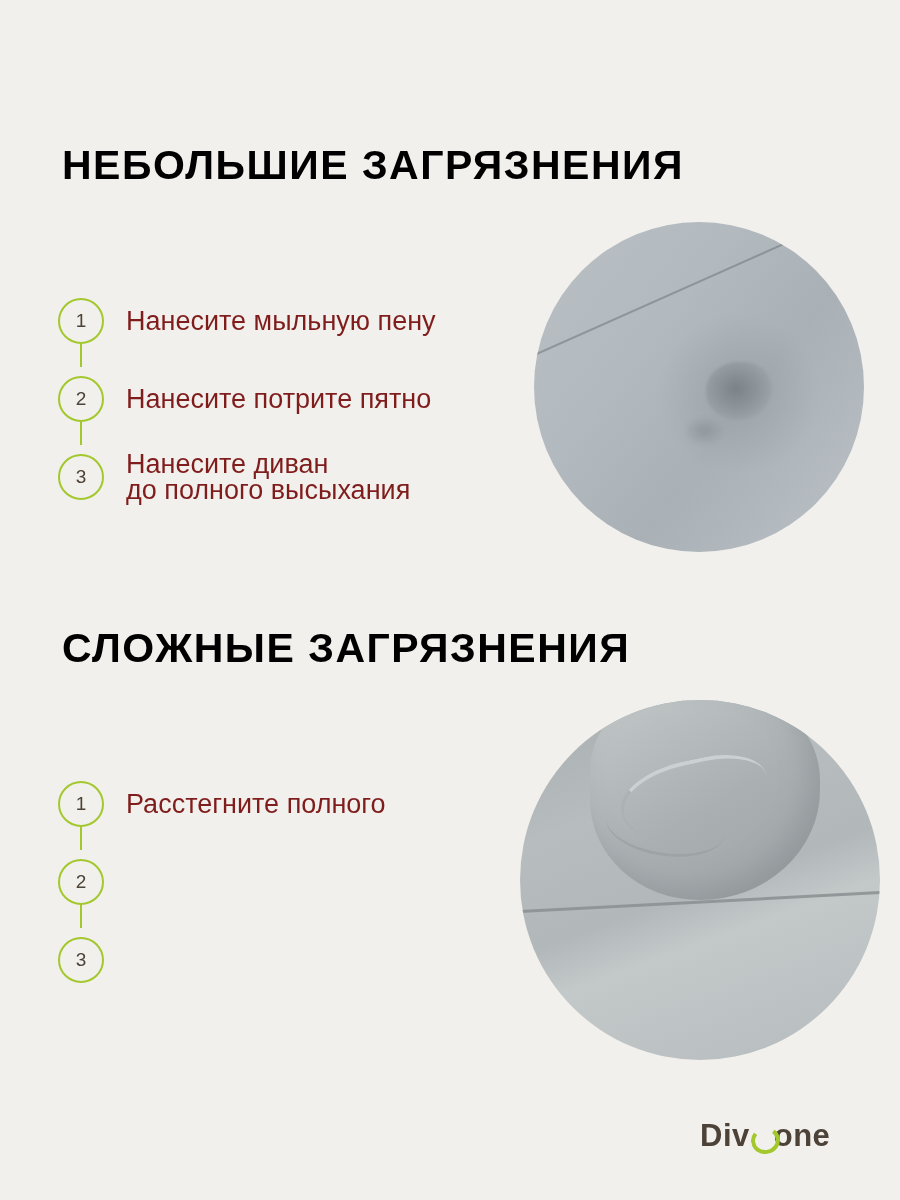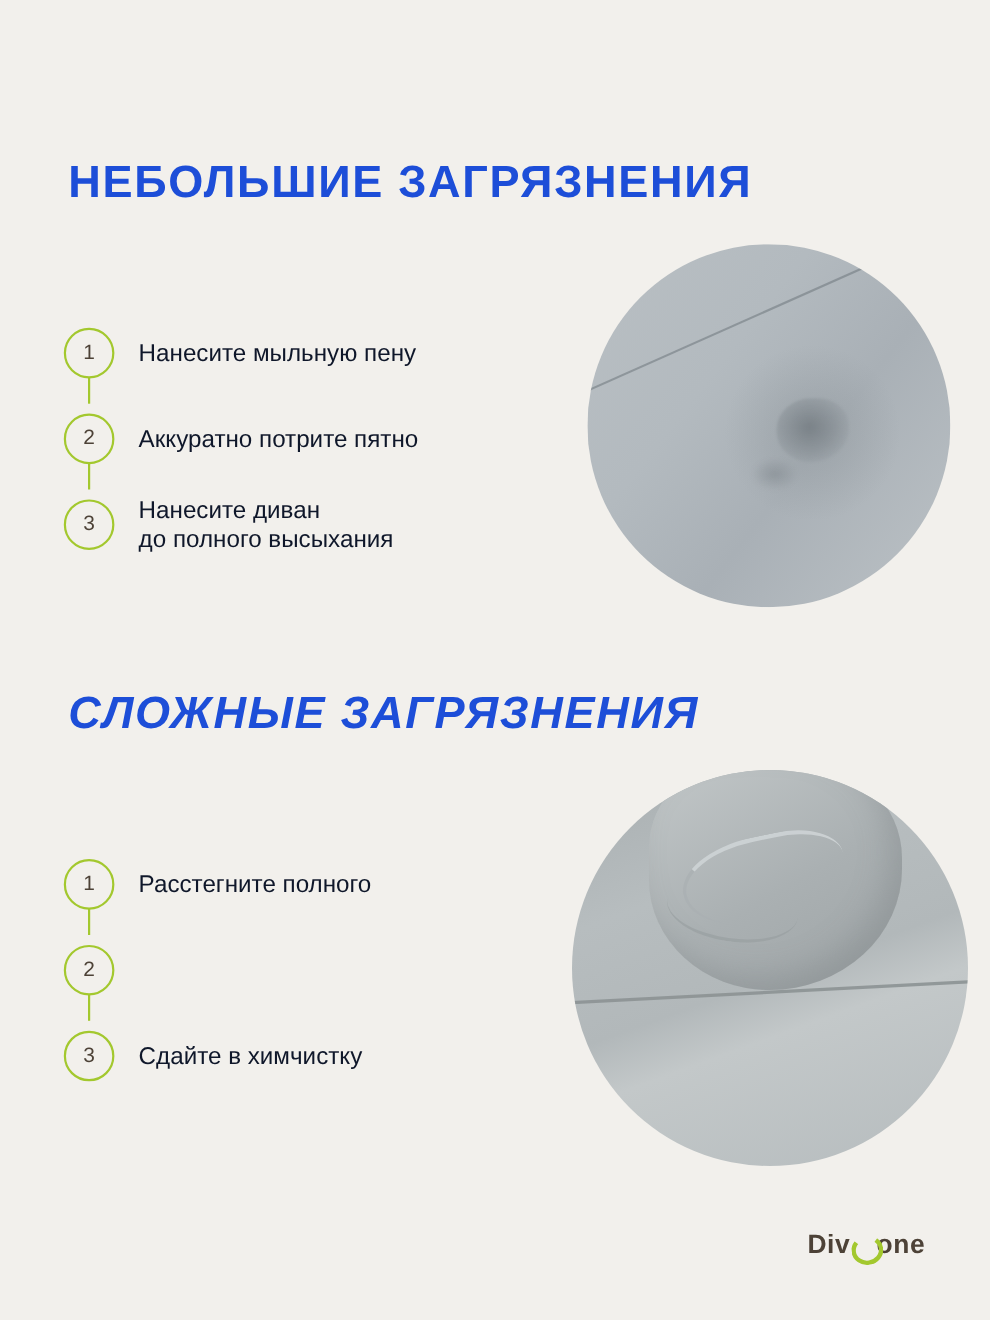--- a/index.html
+++ b/index.html
@@ -16,26 +16,26 @@
     height: 1200px;
     background: #f2f0ec;
   }
 
   
   .section-title {
     position: absolute;
     font-size: 41px;
     font-weight: bold;
     letter-spacing: 1.5px;
-    color: #1d4ed8;
+    color: #000000;
     text-transform: uppercase;
     white-space: nowrap;
   }
   #title-1 { left: 62px; top: 142px; }
-  #title-2 { left: 62px; top: 625px; font-style: italic; }
+  #title-2 { left: 62px; top: 625px; }
 
   
   .steps {
     position: absolute;
     width: 400px;
   }
   #steps-1 { left: 58px; top: 295px; }
   #steps-2 { left: 58px; top: 778px; }
 
   .step {
@@ -70,23 +70,23 @@
     top: 46px;
     width: 2px;
     height: 26px;
     background: #a3c82e;
     z-index: 1;
   }
   .steps .step:last-child::after { display: none; }
 
   .step-text {
     margin-left: 22px;
-    font-size: 22px;
+    font-size: 27px;
     line-height: 26px;
-    color: #0f172a;
+    color: #7f1d1d;
     white-space: pre-line;
   }
 
   
   .photo {
     position: absolute;
     border-radius: 50%;
     overflow: hidden;
   }
   #photo-1 {
@@ -180,25 +180,24 @@
     transform: rotate(8deg);
   }
 
   
   .logo {
     position: absolute;
     left: 700px;
     top: 1118px;
     display: flex;
     align-items: center;
-    font-size: 24px;
+    font-size: 31px;
     font-weight: bold;
     letter-spacing: 0.5px;
     color: #4d4237;
-    margin-left: 34px;
   }
   .logo .smile {
     position: relative;
     display: inline-block;
     width: 22px;
     height: 22px;
     margin: 0 1px;
   }
   .logo .smile::before {
     content: "";
@@ -219,21 +218,21 @@
 
   <div class="section-title" id="title-1">НЕБОЛЬШИЕ ЗАГРЯЗНЕНИЯ</div>
 
   <div class="steps" id="steps-1">
     <div class="step">
       <div class="badge">1</div>
       <div class="step-text">Нанесите мыльную пену</div>
     </div>
     <div class="step">
       <div class="badge">2</div>
-      <div class="step-text">Аккуратно потрите пятно</div>
+      <div class="step-text">Нанесите потрите пятно</div>
     </div>
     <div class="step">
       <div class="badge">3</div>
       <div class="step-text">Нанесите диван
 до полного высыхания</div>
     </div>
   </div>
 
   <div class="photo" id="photo-1">
     <div class="seam"></div>
@@ -246,21 +245,20 @@
   <div class="steps" id="steps-2">
     <div class="step">
       <div class="badge">1</div>
       <div class="step-text">Расстегните полного</div>
     </div>
     <div class="step">
       <div class="badge">2</div>
     </div>
     <div class="step">
       <div class="badge">3</div>
-      <div class="step-text">Сдайте в химчистку</div>
     </div>
   </div>
 
   <div class="photo" id="photo-2">
     <div class="cush"></div>
     <div class="zip"></div>
     <div class="zip2"></div>
     <div class="hem"></div>
   </div>
 

